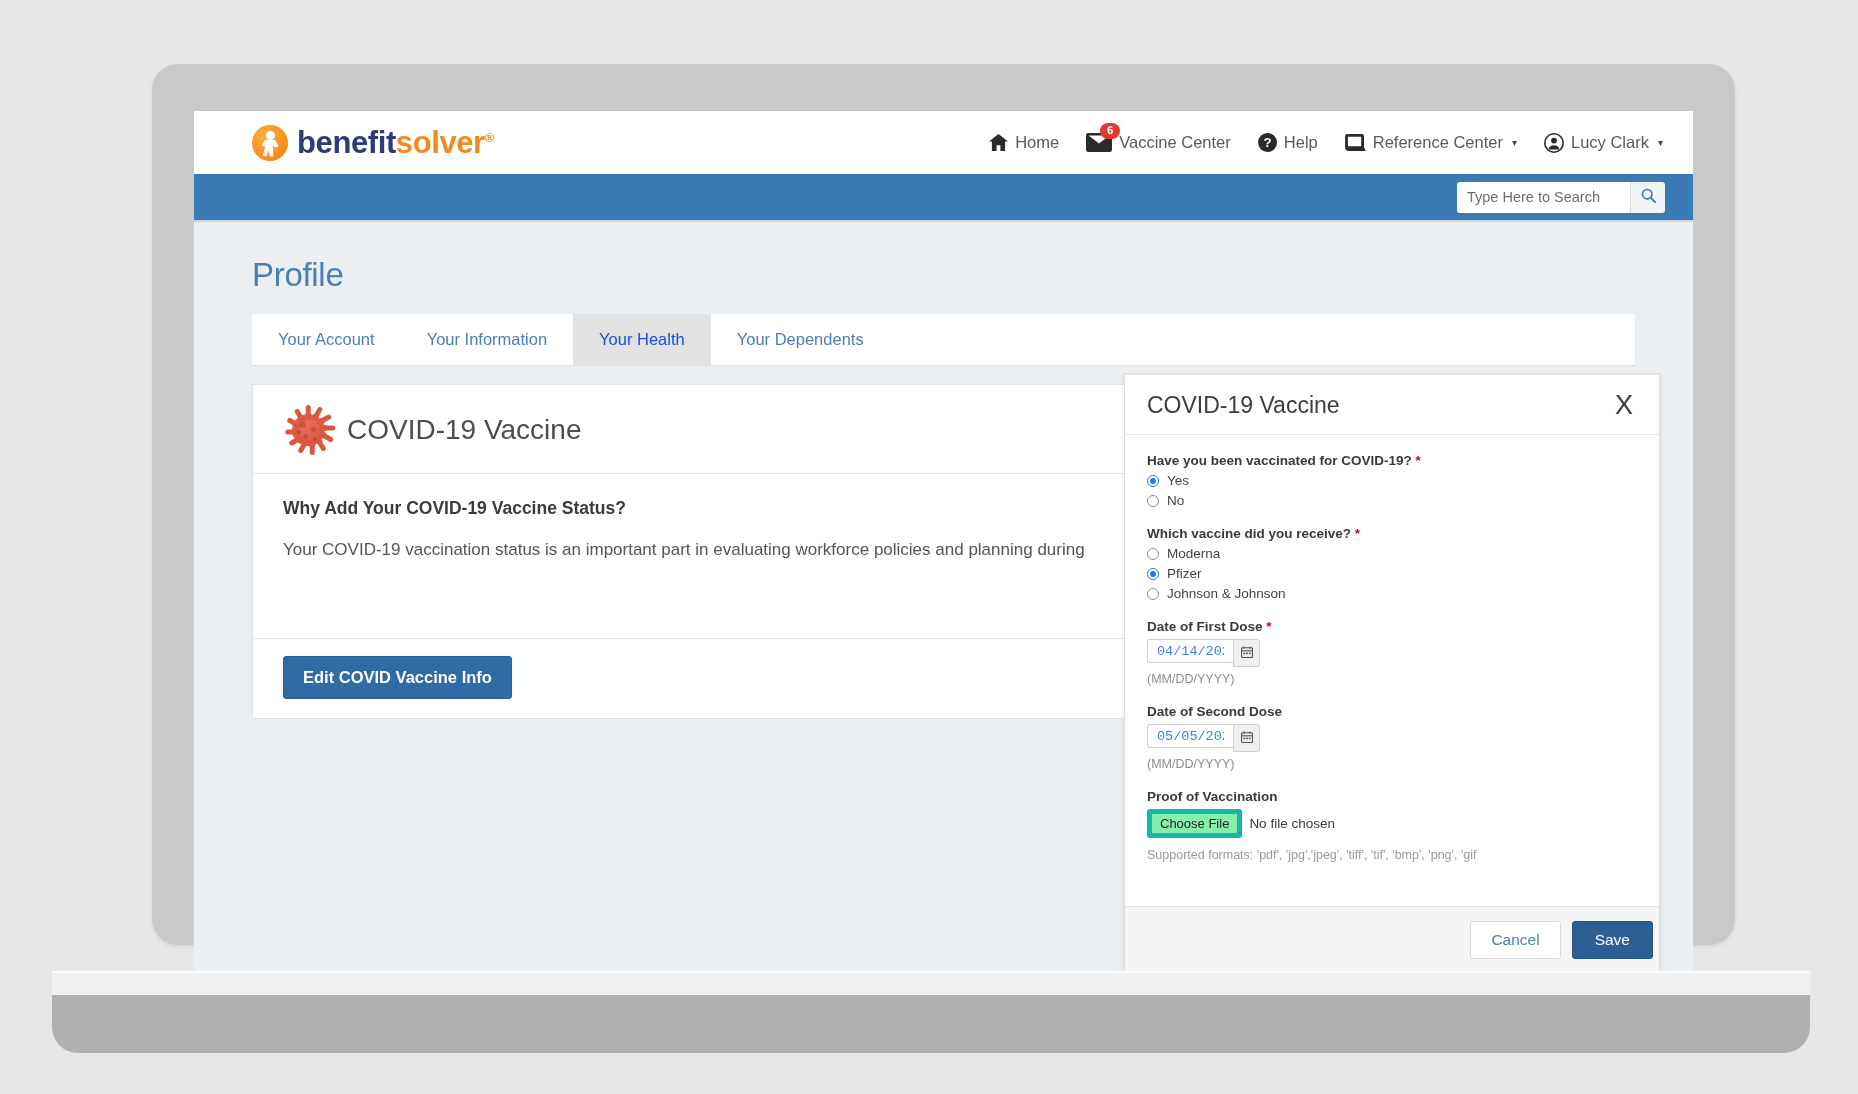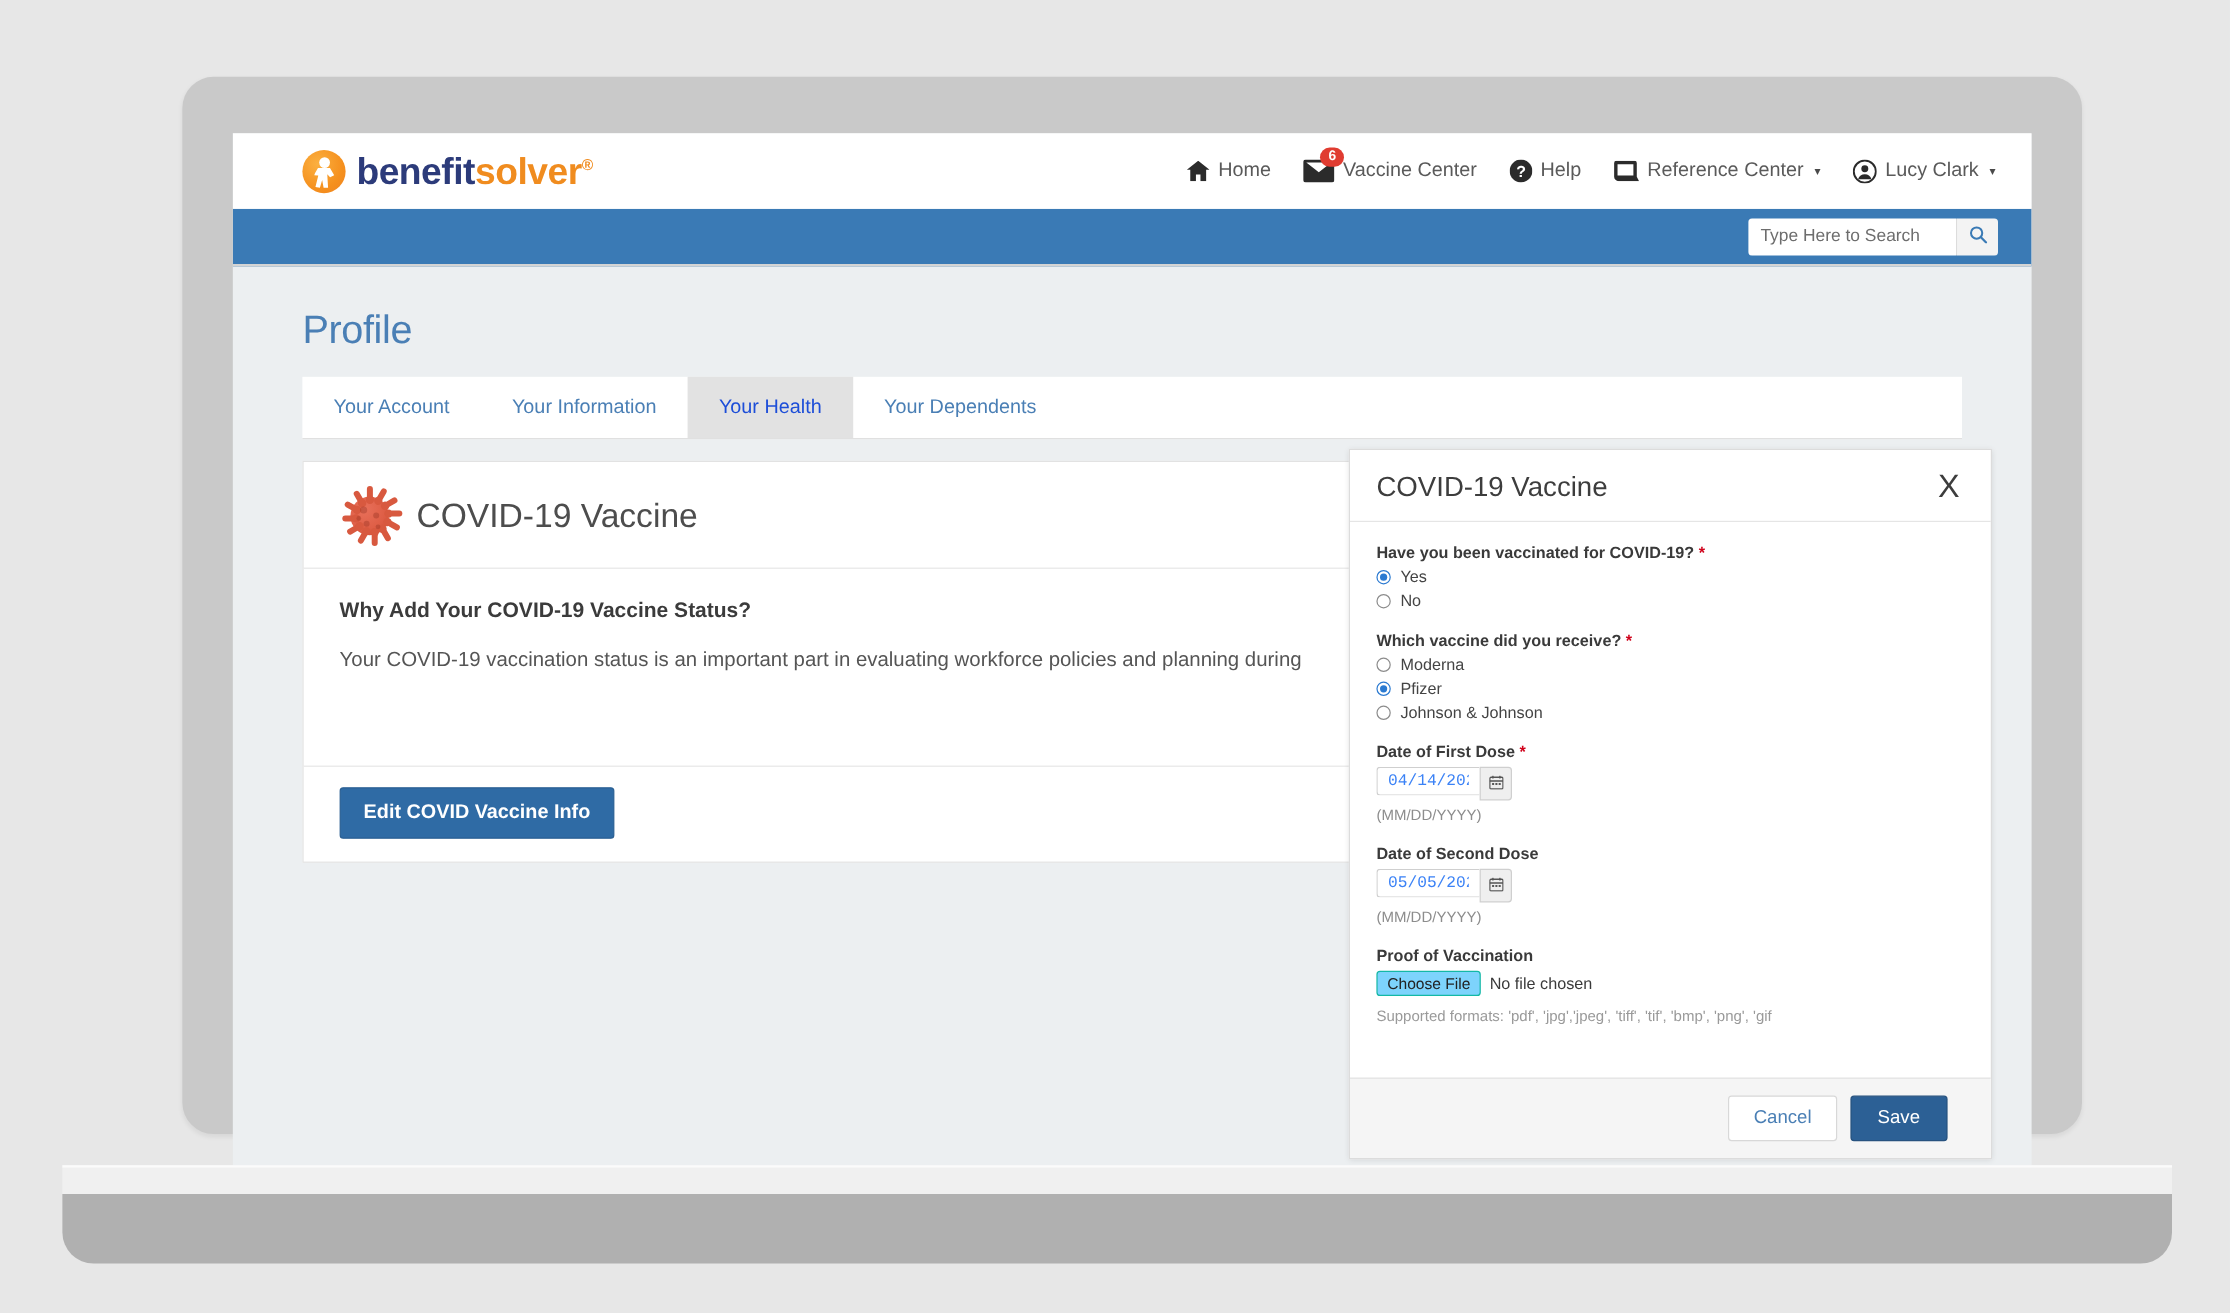--- a/index.html
+++ b/index.html
@@ -230,30 +230,30 @@
     width: 27px; height: 28px;
     background: #efefef; border: 1px solid #cfcfcf;
     cursor: pointer; border-radius: 0 3px 3px 0;
     display: flex; align-items: center; justify-content: center;
     color: #555;
   }
   .hint { font-size: 12.5px; color: #8d8d8d; margin-top: 5px; }
   .file-row { display: flex; align-items: center; gap: 7px; margin-top: 2px; }
   .file-btn {
     font-size: 13px; padding: 2px 8px;
-    background: #7dd3fc; border: 1px solid #14b8a6;
+    background: #86efac; border: 5px solid #14b8a6;
     border-radius: 3px; cursor: pointer; color: #222;
     font-family: "Liberation Sans", sans-serif;
   }
   .file-name { font-size: 13.5px; color: #3a3a3a; }
   .formats { font-size: 12.5px; color: #9a9a9a; margin-top: 10px; }
   .modal-footer {
     background: #f5f5f5;
     border-top: 1px solid #e3e3e3;
-    padding: 14px 36px;
+    padding: 14px 6px;
     display: flex; justify-content: flex-end; gap: 11px;
   }
   .btn-cancel {
     background: #fff; color: #4a7fb5;
     border: 1px solid #d8d8d8; border-radius: 3px;
     font-size: 15.5px; padding: 9px 20px; cursor: pointer;
     font-family: "Liberation Sans", sans-serif;
   }
   .btn-save {
     background: #2c6095; color: #fff;

